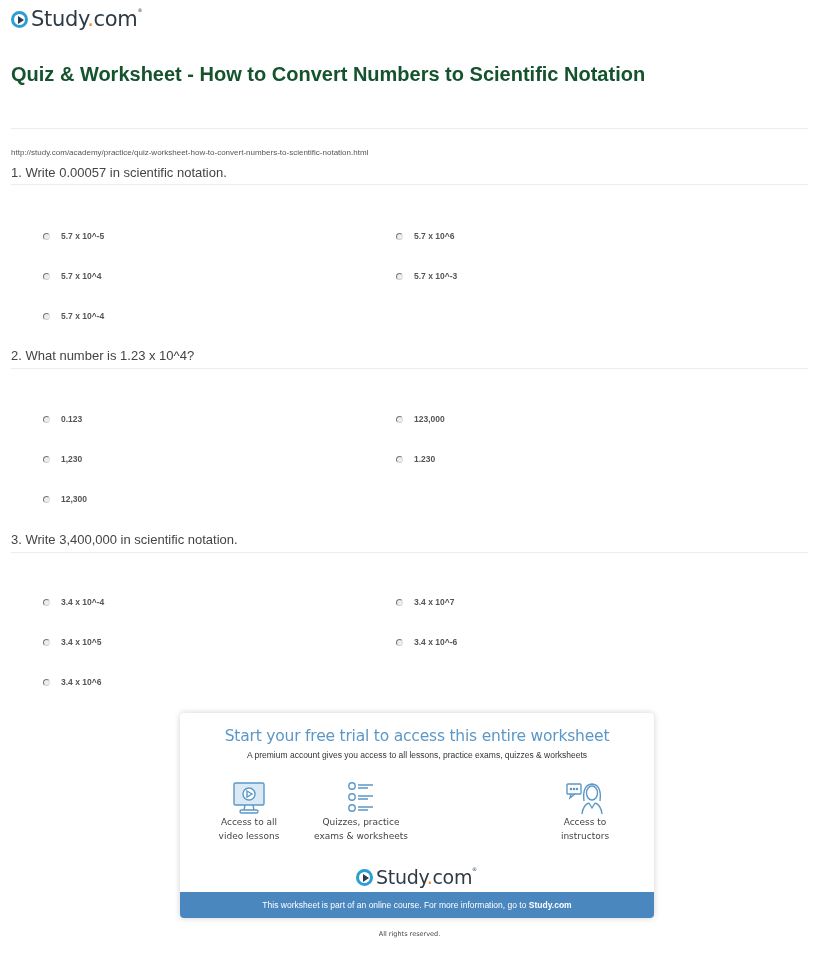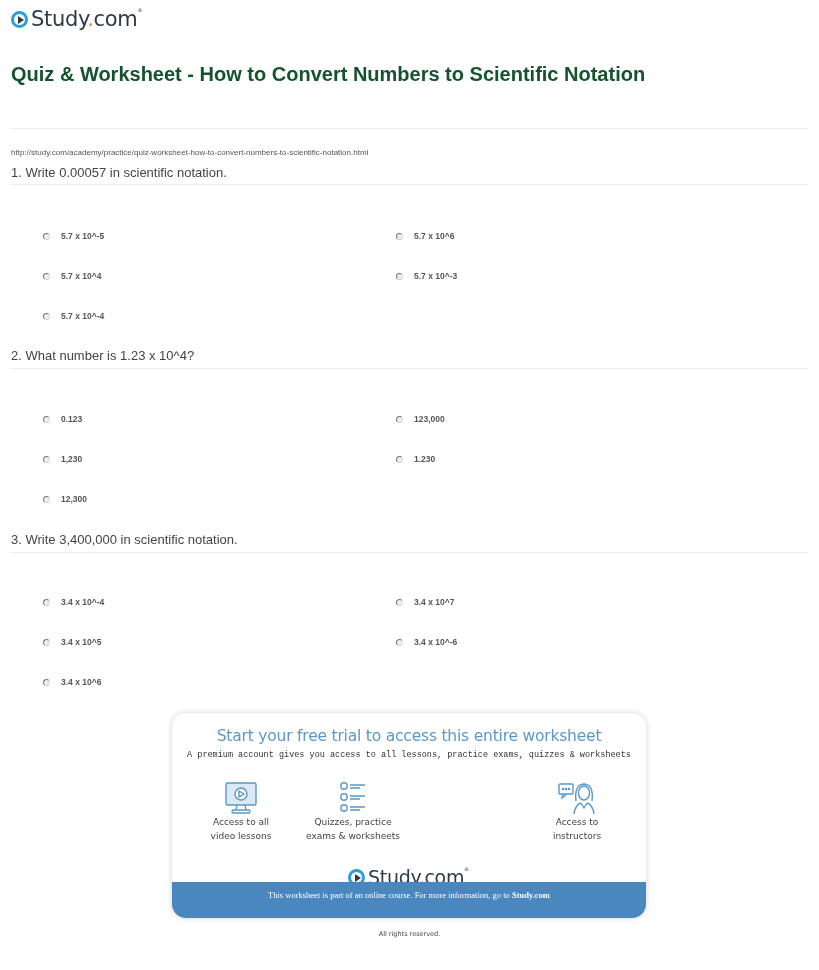--- a/index.html
+++ b/index.html
@@ -16,29 +16,29 @@
   #top-logo { left: 11px; top: 7px; }
 
   .title { position: absolute; left: 11px; top: 62px; width: 640px; font-size: 20px; font-weight: bold; color: #14532d; line-height: 24px; }
   .url { position: absolute; left: 11px; top: 112px; font-size: 8px; color: #555; margin-top: 36px; }
   .rule { position: absolute; left: 11px; width: 797px; height: 1px; background: #ececec; }
 
   .question { position: absolute; left: 11px; font-size: 13px; color: #444; }
   .opt { position: absolute; display: flex; align-items: center; font-size: 8.5px; font-weight: bold; color: #555; margin-top: 25px; }
   .radio { width: 7px; height: 7px; border-radius: 50%; border: 1.5px solid #777; border-right-color: #ddd; border-bottom-color: #ccc; margin-right: 11px; background: #eee; }
 
-  .promo { position: absolute; left: 172px; top: 713px; width: 474px; height: 205px; background: #fff; border-radius: 14px; box-shadow: 0 0 6px rgba(0,0,0,0.18); overflow: hidden; }
+  .promo { position: absolute; left: 180px; top: 713px; width: 474px; height: 205px; background: #fff; border-radius: 4px; box-shadow: 0 0 6px rgba(0,0,0,0.18); overflow: hidden; }
   .promo-head { position: absolute; top: 14px; width: 100%; text-align: center; font-family: "DejaVu Sans", sans-serif; font-size: 15.5px; color: #5b98c8; letter-spacing: -0.2px; }
-  .promo-sub { position: absolute; top: 37px; width: 100%; text-align: center; font-family: Liberation Mono, monospace; font-size: 8.5px; color: #333; }
+  .promo-sub { position: absolute; top: 37px; width: 100%; text-align: center; font-family: Liberation Sans, sans-serif; font-size: 8.5px; color: #333; }
   .feature { position: absolute; top: 68px; width: 110px; text-align: center; }
   .feature svg { display: block; margin: 0 auto; }
   .feature-label { margin-top: 0; font-family: "DejaVu Sans", sans-serif; font-size: 9px; color: #444; line-height: 14px; }
   #promo-logo { left: 176px; top: 153px; }
   #promo-logo .word { font-size: 19px; }
-  .promo-bar { position: absolute; left: 0; bottom: 0; width: 100%; height: 36px; background: #4a87bf; color: #fff; font-family: Liberation Serif, serif; font-size: 8.5px; text-align: center; line-height: 26px; }
+  .promo-bar { position: absolute; left: 0; bottom: 0; width: 100%; height: 26px; background: #4a87bf; color: #fff; font-family: Liberation Sans, sans-serif; font-size: 8.5px; text-align: center; line-height: 26px; }
   .promo-bar b { font-weight: bold; }
 
   .copyright { position: absolute; left: 0; top: 930px; width: 819px; text-align: center; font-family: "DejaVu Sans", sans-serif; font-size: 6.5px; color: #444; line-height: 9px; }
 </style>
 </head>
 <body>
 
 <div class="logo" id="top-logo">
   <span class="mark"></span>
   <span class="word"><span>Study</span><span class="dot">.</span><span>com</span><sup>®</sup></span>

